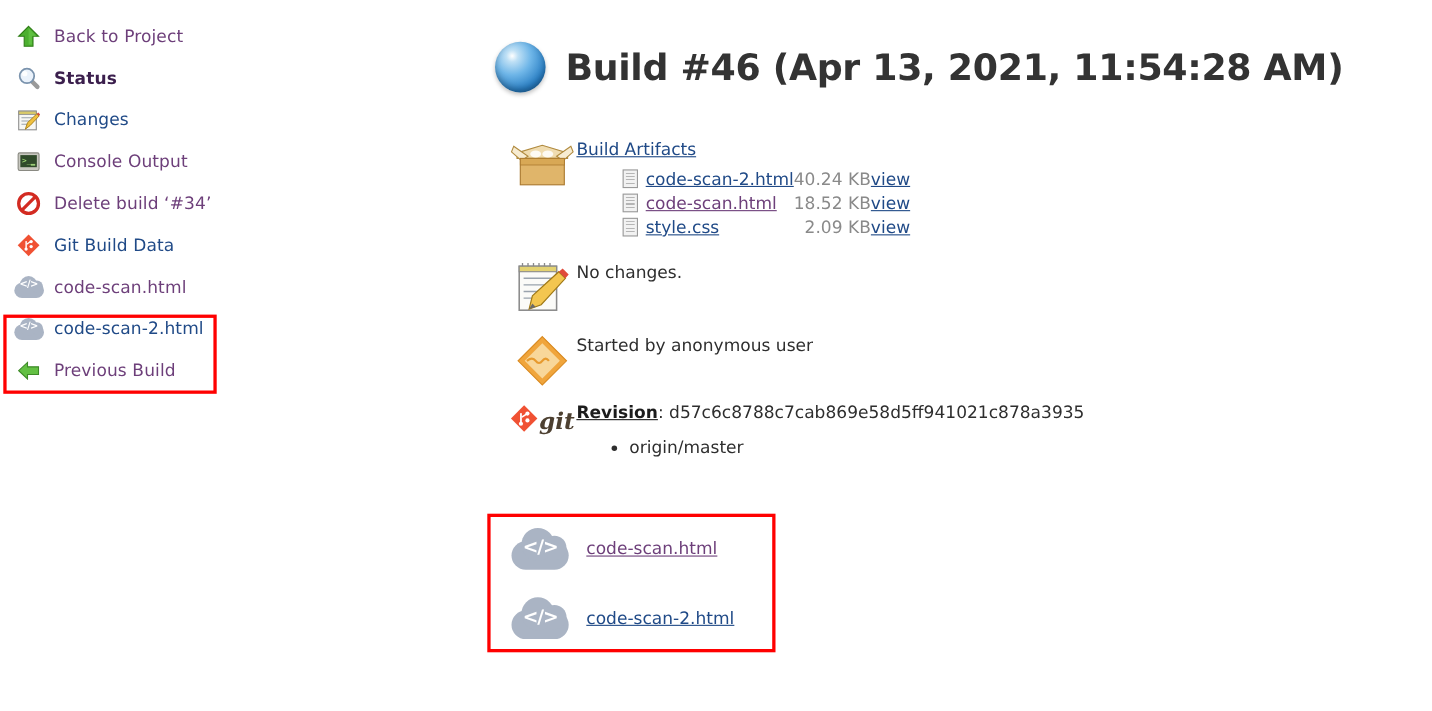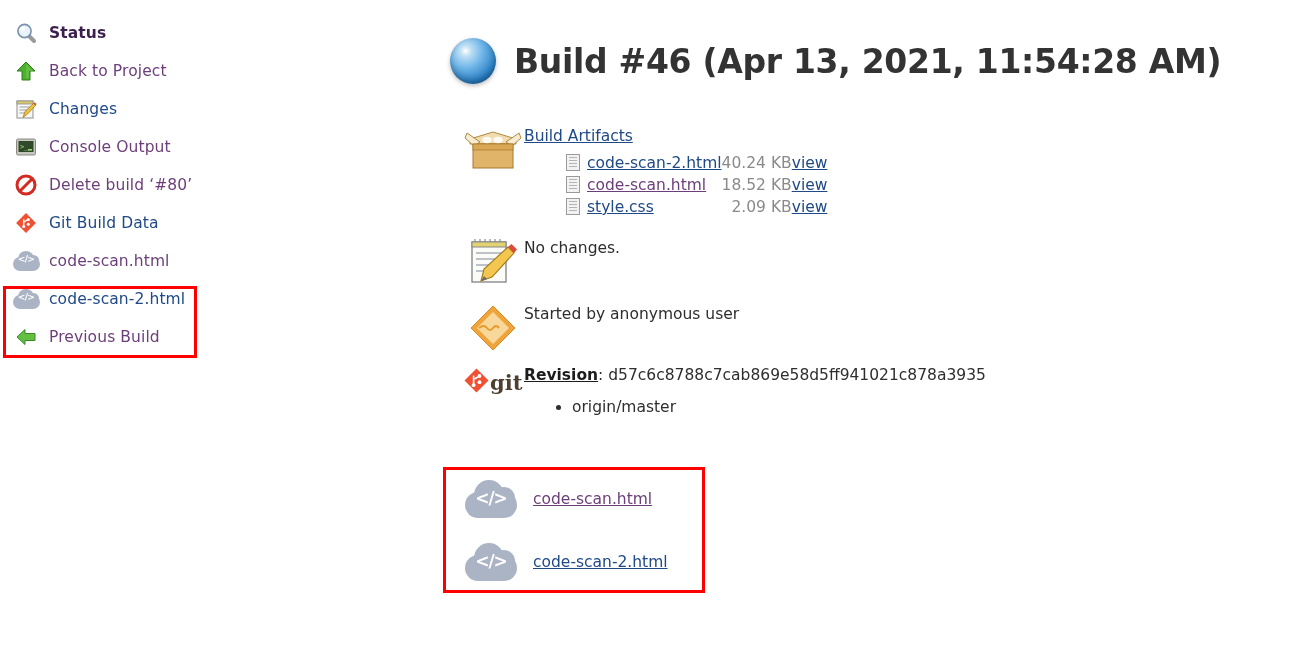--- a/index.html
+++ b/index.html
@@ -59,21 +59,21 @@
       radial-gradient(circle at 34% 28%, #ffffff 0%, #bfe0f5 12%, #6fb6e8 38%, #2a7fc4 70%, #15568f 100%);
     box-shadow: inset 0 -3px 6px rgba(0,0,0,0.28), 0 2px 4px rgba(0,0,0,0.25);
     flex: 0 0 46px;
   }
 
   
   .rows { margin-top: 40px; margin-left: 14px; }
   .row { display: flex; align-items: flex-start; }
   .row-icon {
     width: 62px; flex: 0 0 62px; display: flex;
-    justify-content: center; align-items: center;
+    justify-content: center; align-items: center; font-style: italic;
   }
   .row-body { padding-top: 2px; }
 
   a.lnk { color: #204a87; text-decoration: underline; font-size: 15.5px; }
   a.lnk.visited { color: #6d3f7a; }
 
   
   .art-head { margin-bottom: 7px; }
   table.artifacts { border-collapse: collapse; margin-left: 42px; }
   table.artifacts td { padding: 2px 0; font-size: 15.5px; vertical-align: middle; }
@@ -145,36 +145,36 @@
 </head>
 <body>
 
 <div class="page">
 
   <div class="sidebar">
 
     <a class="side-item" href="#">
       <span class="side-icon">
         <svg class="ico-svg" width="22" height="22" viewBox="0 0 22 22">
+          <polygon points="11,2 20,11 15,11 15,20 7,20 7,11 2,11" fill="#4caf2f" stroke="#2e7d16" stroke-width="1"></polygon>
+          <polygon points="11,3.5 18,11 14,11 14,18.5 11,18.5" fill="#6fce4f" opacity="0.55"></polygon>
+        </svg>
+      </span>
+      <span class="side-label visited">Back to Project</span>
+    </a>
+
+    <a class="side-item" href="#">
+      <span class="side-icon">
+        <svg class="ico-svg" width="22" height="22" viewBox="0 0 22 22">
           <line x1="13" y1="13" x2="19" y2="19" stroke="#9a9a9a" stroke-width="4" stroke-linecap="round"></line>
           <circle cx="9.5" cy="9" r="6.6" fill="#eaf2fb" stroke="#7a93ad" stroke-width="1.6"></circle>
           <circle cx="7.5" cy="7" r="2.4" fill="#ffffff" opacity="0.9"></circle>
         </svg>
       </span>
       <span class="side-label current">Status</span>
-    </a>
-
-    <a class="side-item" href="#">
-      <span class="side-icon">
-        <svg class="ico-svg" width="22" height="22" viewBox="0 0 22 22">
-          <polygon points="11,2 20,11 15,11 15,20 7,20 7,11 2,11" fill="#4caf2f" stroke="#2e7d16" stroke-width="1"></polygon>
-          <polygon points="11,3.5 18,11 14,11 14,18.5 11,18.5" fill="#6fce4f" opacity="0.55"></polygon>
-        </svg>
-      </span>
-      <span class="side-label visited">Back to Project</span>
     </a>
 
     <a class="side-item" href="#">
       <span class="side-icon">
         <svg class="ico-svg" width="22" height="22" viewBox="0 0 22 22">
           <rect x="2" y="3" width="16" height="17" fill="#f7f7f5" stroke="#8f8f8f" stroke-width="1"></rect>
           <rect x="2" y="3" width="16" height="3" fill="#d8c96a" stroke="#8f8f8f" stroke-width="0.8"></rect>
           <g stroke="#9aa3ad" stroke-width="1">
             <line x1="4.5" y1="9" x2="15" y2="9"></line>
             <line x1="4.5" y1="12" x2="15" y2="12"></line>
@@ -200,21 +200,21 @@
     </a>
 
 
     <a class="side-item" href="#">
       <span class="side-icon">
         <svg class="ico-svg" width="22" height="22" viewBox="0 0 22 22">
           <circle cx="11" cy="11" r="9" fill="#ffffff" stroke="#d32b22" stroke-width="3"></circle>
           <line x1="5" y1="17" x2="17" y2="5" stroke="#d32b22" stroke-width="3"></line>
         </svg>
       </span>
-      <span class="side-label visited">Delete build ‘#80’</span>
+      <span class="side-label visited">Delete build ‘#34’</span>
     </a>
 
     <a class="side-item" href="#">
       <span class="side-icon">
         <svg class="ico-svg" width="22" height="22" viewBox="0 0 22 22">
           <rect x="4" y="4" width="14" height="14" transform="rotate(45 11 11)" fill="#f05133"></rect>
           <g fill="#ffffff">
             <circle cx="13.3" cy="7.6" r="1.5"></circle>
             <circle cx="13.3" cy="12.2" r="1.5"></circle>
             <circle cx="8.7" cy="14.4" r="1.5"></circle>

